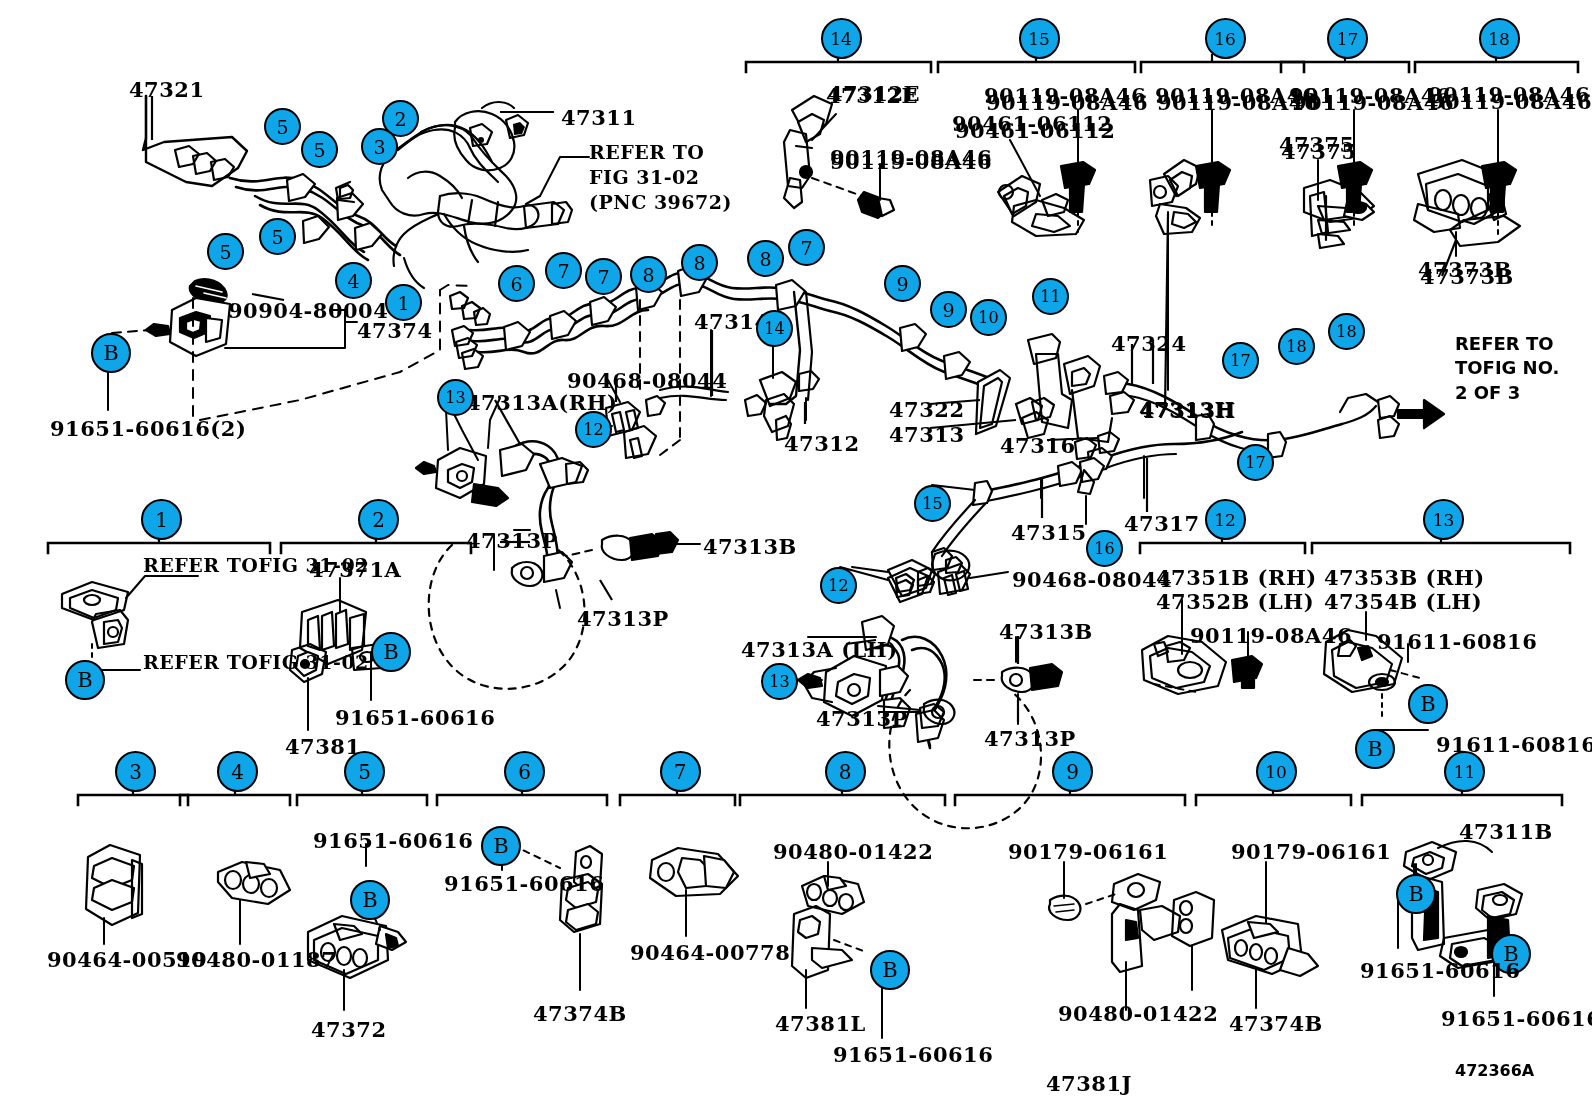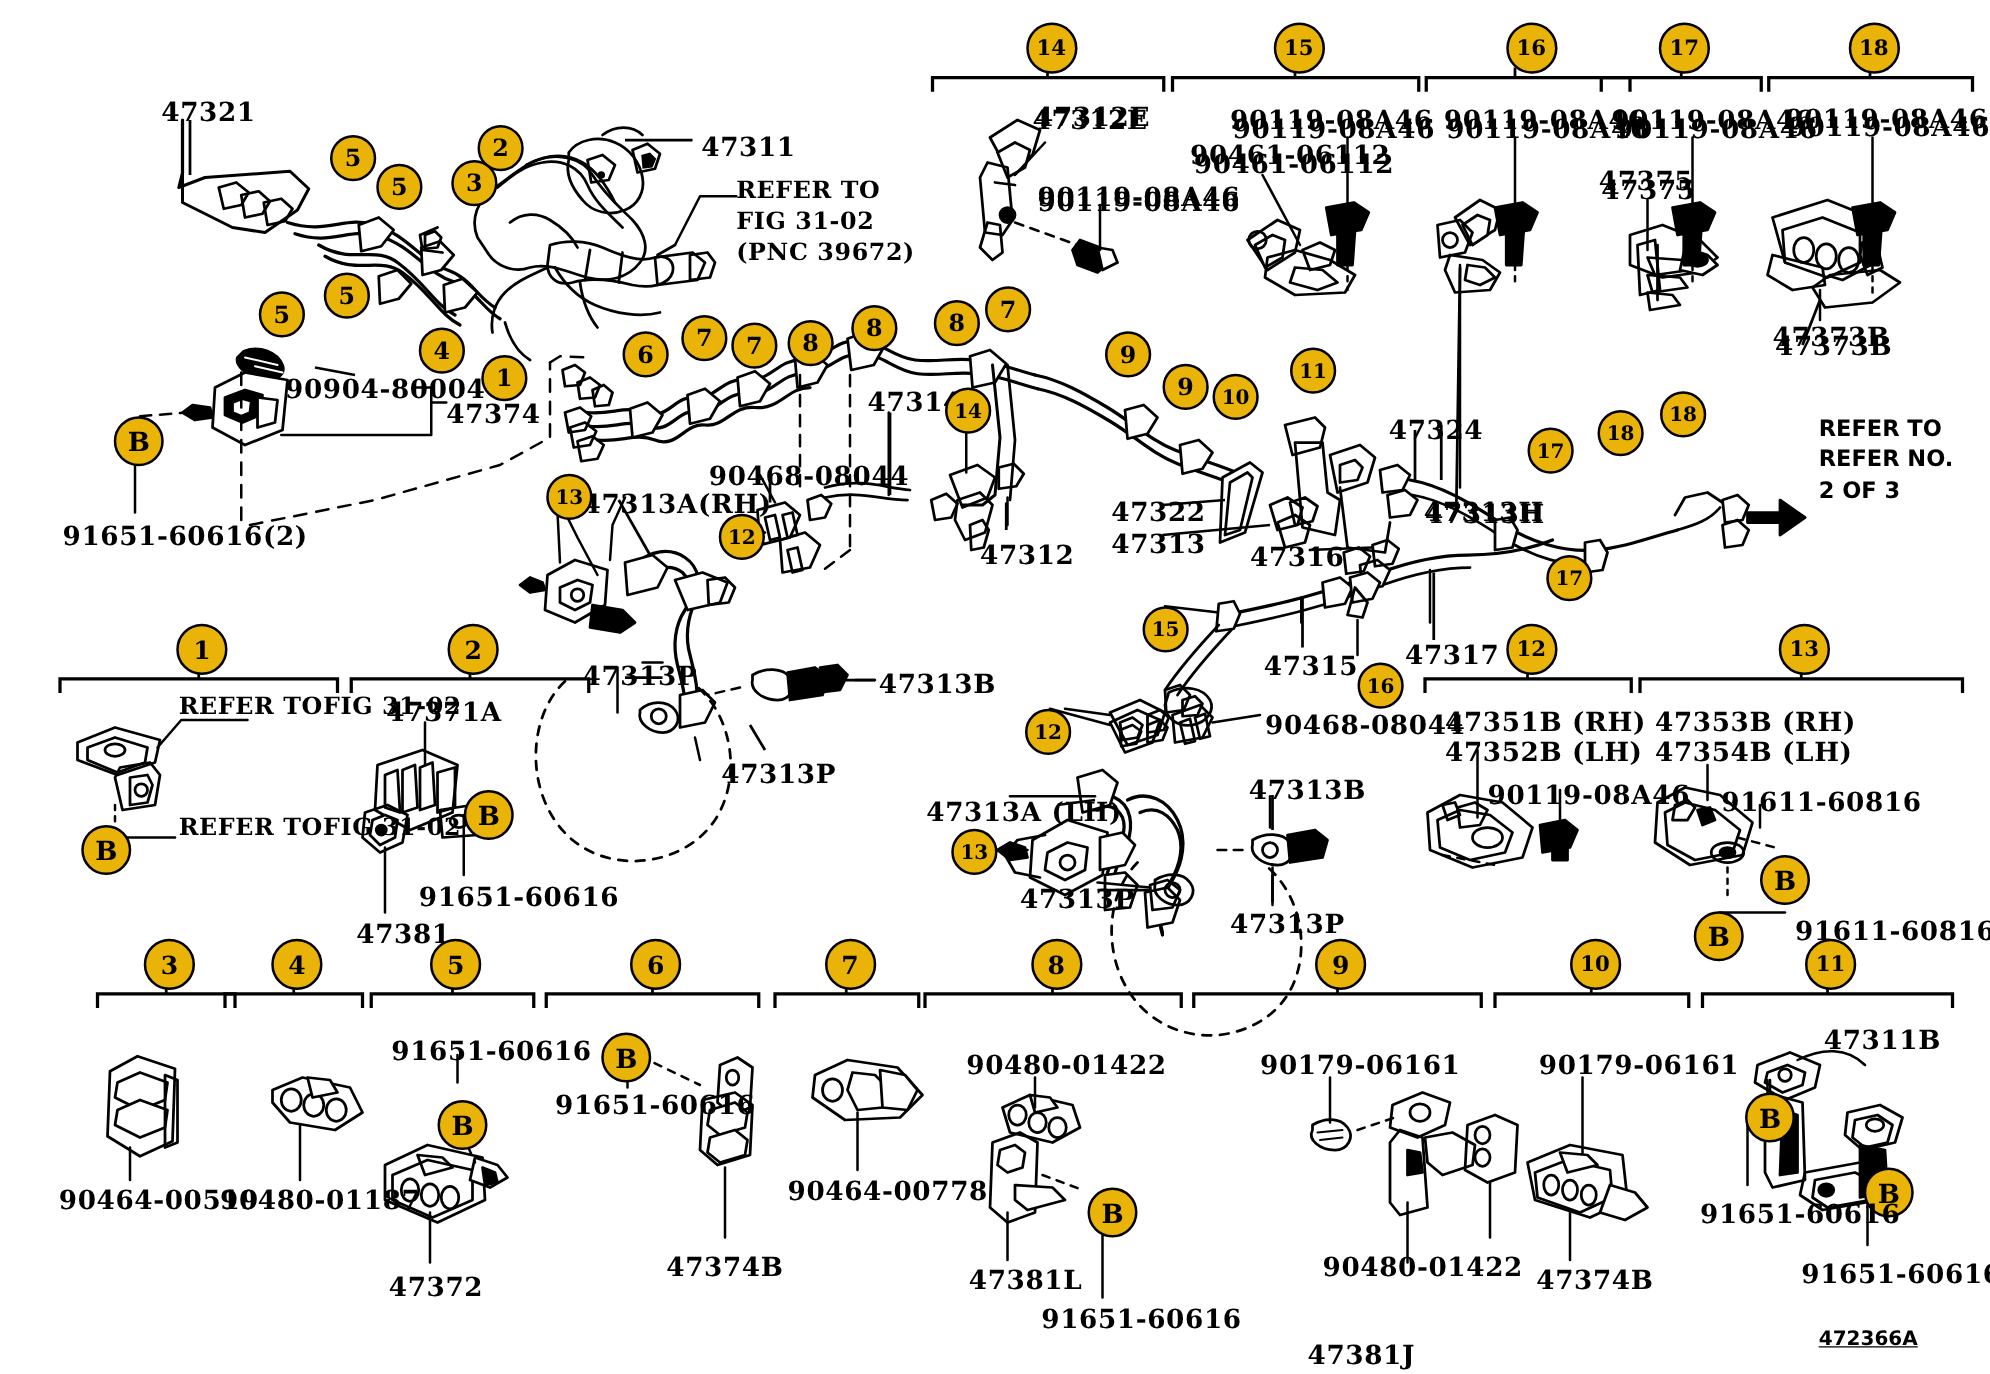--- a/index.html
+++ b/index.html
@@ -13,22 +13,22 @@
        font-weight:bold;color:#000;letter-spacing:0.5px;line-height:1.12;}
   .pn{font-size:21px;}
   .refer{font-size:19px;font-weight:bold;line-height:1.32;}
   .illust{font-family:"DejaVu Sans",sans-serif;font-size:18px;font-weight:bold;
           line-height:1.35;letter-spacing:0px;}
   .figid{font-family:"DejaVu Sans",sans-serif;font-size:16px;font-weight:bold;
          letter-spacing:0px;}
 
   
   .callout{position:absolute;border:2.4px solid #000;border-radius:50%;
-           background:#eab308;display:flex;align-items:center;justify-content:center;
-           font-family:"DejaVu Serif",serif;font-weight:bold;color:#000;}
+           background:#0ea5e9;display:flex;align-items:center;justify-content:center;
+           font-family:"DejaVu Serif",serif;font-weight:normal;color:#000;}
   .c-sm{width:33px;height:33px;font-size:19px;}
   .c-md{width:37px;height:37px;font-size:20px;}
   .c-b{width:36px;height:36px;font-size:21px;}
 </style>
 </head>
 <body>
 
 <div id="stage">
 
   <svg id="art" viewBox="0 0 1592 1099">
@@ -746,18 +746,18 @@
     </div>
 
   <div class="lbl refer" style="left:589px;top:140px;">
       <span style="display:block">REFER TO</span>
       <span style="display:block">FIG 31-02</span>
       <span style="display:block">(PNC 39672)</span>
     </div>
 
   <div class="lbl illust" style="left:1455px;top:332px;">
       <span style="display:block">REFER TO</span>
-      <span style="display:block">REFER NO.</span>
+      <span style="display:block">TOFIG NO.</span>
       <span style="display:block">2 OF 3</span>
     </div>
 
-  <div class="lbl figid" style="left:1455px;top:1062px;text-decoration:underline;">472366A</div>
+  <div class="lbl figid" style="left:1455px;top:1062px;">472366A</div>
 </div>
 
 </body></html>

